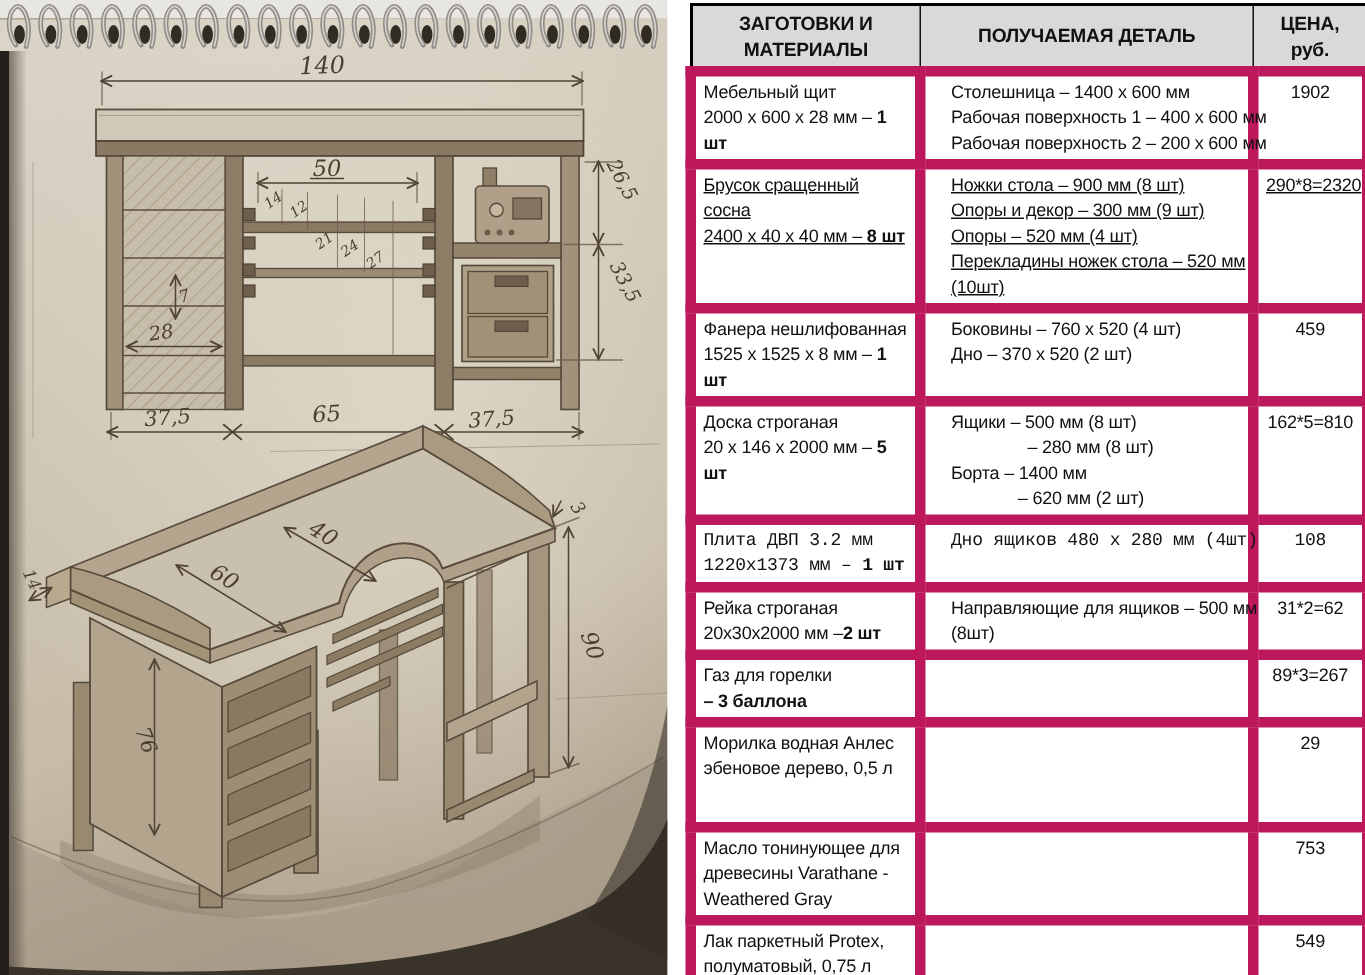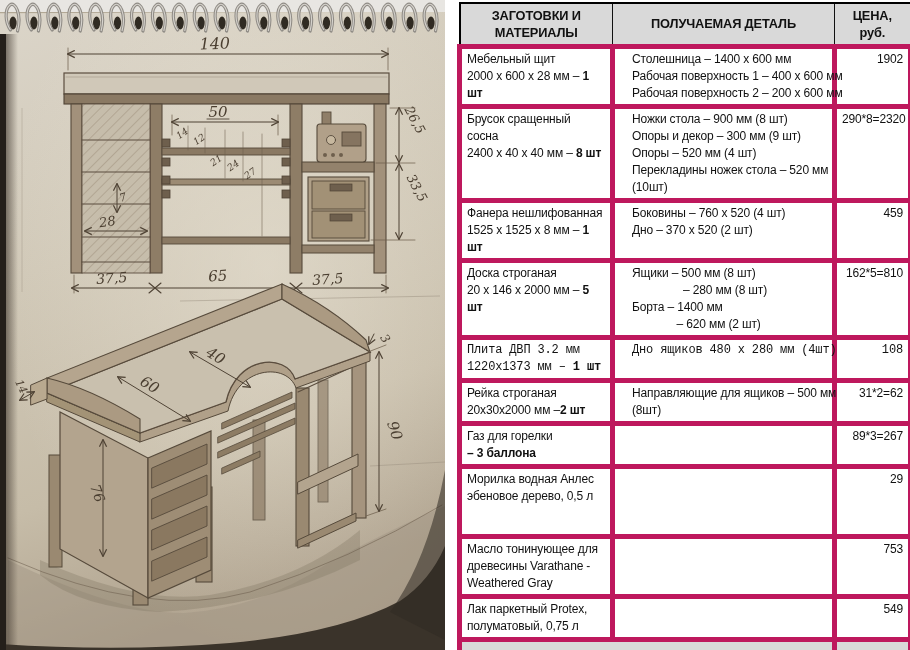--- a/index.html
+++ b/index.html
@@ -9,24 +9,24 @@
   .photo svg{display:block;}
   .hw{font-family:"DejaVu Serif",serif;font-style:italic;fill:#4a3e30;}
   
   .price-table{position:absolute;left:457px;top:2px;width:451px;border-collapse:collapse;
     table-layout:fixed;font-size:12px;letter-spacing:-0.15px;color:#111;
     border:2.5px solid #000;}
   .price-table col.c1{width:153px}.price-table col.c2{width:222px}.price-table col.c3{width:76px}
   .price-table th{background:#d9d9d9;font-weight:bold;font-size:12.8px;text-align:center;
     vertical-align:middle;height:38px;line-height:1.35;border:1px solid #111;
     border-bottom:2.5px solid #000;padding:1px 4px;}
-  .price-table td{border:5px solid #be185d;vertical-align:top;padding:2px 5px 2px 5px;line-height:17px;}
+  .price-table td{border:7px solid #be185d;vertical-align:top;padding:2px 5px 2px 5px;line-height:17px;}
   .price-table td.part{padding-left:17px;}
   .price-table td.part div{white-space:pre;}
-  .price-table td.price{text-align:right;}
+  .price-table td.price{text-align:center;}
   .price-table tfoot td{background:#d9d9d9;font-weight:bold;font-size:13.5px;
     border-top:2.5px solid #000;vertical-align:middle;height:26px;line-height:1.1;}
   .price-table tfoot td.total-label{text-align:right;padding-right:9px;}
   .price-table tfoot td.total-value{text-align:center;}
 </style>
 </head>
 <body>
 
 <div class="stage">
 
@@ -327,21 +327,21 @@
             <div><span>Мебельный щит</span></div>
             <div><span>2000 х 600 х 28 мм – </span><b>1 шт</b></div>
           </td>
           <td class="part">
             <div>Столешница – 1400 х 600 мм</div>
             <div>Рабочая поверхность 1 – 400 х 600 мм</div>
             <div>Рабочая поверхность 2 – 200 х 600 мм</div>
           </td>
           <td class="price">1902</td>
         </tr>
-        <tr style="height: 91px;">
+        <tr style="height: 91px; text-decoration: underline;">
           <td class="mat">
             <div><span>Брусок сращенный сосна</span></div>
             <div><span>2400 х 40 х 40 мм – </span><b>8 шт</b></div>
           </td>
           <td class="part">
             <div>Ножки стола – 900 мм (8 шт)</div>
             <div>Опоры и декор – 300 мм (9 шт)</div>
             <div>Опоры – 520 мм (4 шт)</div>
             <div>Перекладины ножек стола – 520 мм</div>
             <div>(10шт)</div>

